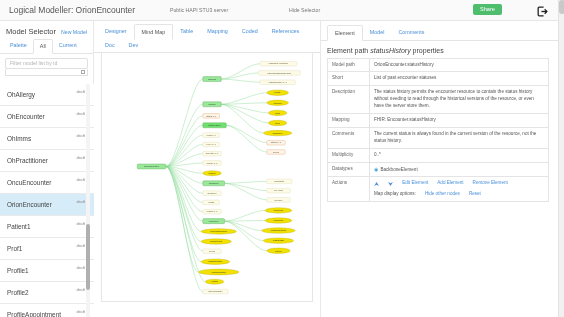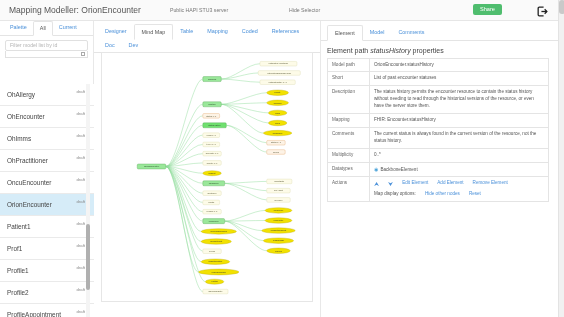--- a/index.html
+++ b/index.html
@@ -164,37 +164,41 @@
   .act-link { color: #4a90d9; font-size: 4.6px; cursor: pointer; white-space: nowrap; }
   .act-row2 { display: flex; align-items: center; gap: 9px; }
   .act-static { color: #555; font-size: 4.6px; white-space: nowrap; }
 </style>
 </head>
 <body>
 
 <div class="app">
 
   <div class="topbar">
-    <div class="topbar-title">Mapping Modeller: OrionEncounter</div>
+    <div class="topbar-title">Logical Modeller: OrionEncounter</div>
     <div class="topbar-link tb-server">Public HAPI STU3 server</div>
     <div class="topbar-link tb-hide">Hide Selector</div>
     <button class="share-btn">Share</button>
     <span class="logout-icon">
       <svg viewBox="0 0 24 24" width="13" height="13" fill="none" stroke="#222" stroke-width="2.4">
         <path d="M14 4H6a2 2 0 0 0-2 2v12a2 2 0 0 0 2 2h8"></path>
         <path d="M16 8l4 4-4 4"></path>
           <path d="M10 12h10"></path>
       </svg>
     </span>
   </div>
   <div class="topbar-scroll">
     <div class="thumb"></div>
   </div>
 
   <div class="sidebar">
+    <div class="sb-header">
+      <span class="sb-title">Model Selector</span>
+      <span class="sb-new">New Model</span>
+    </div>
     <div class="sb-tabs" id="sb-tabs">
         <div class="sb-tab">Palette</div>
         <div class="sb-tab active">All</div>
         <div class="sb-tab">Current</div>
       </div>
     <div class="sb-filter">Filter model list by id</div>
     <div class="sb-sortrow">
       <span class="sq"></span>
     </div>
     <div class="sb-list" id="sb-list">

